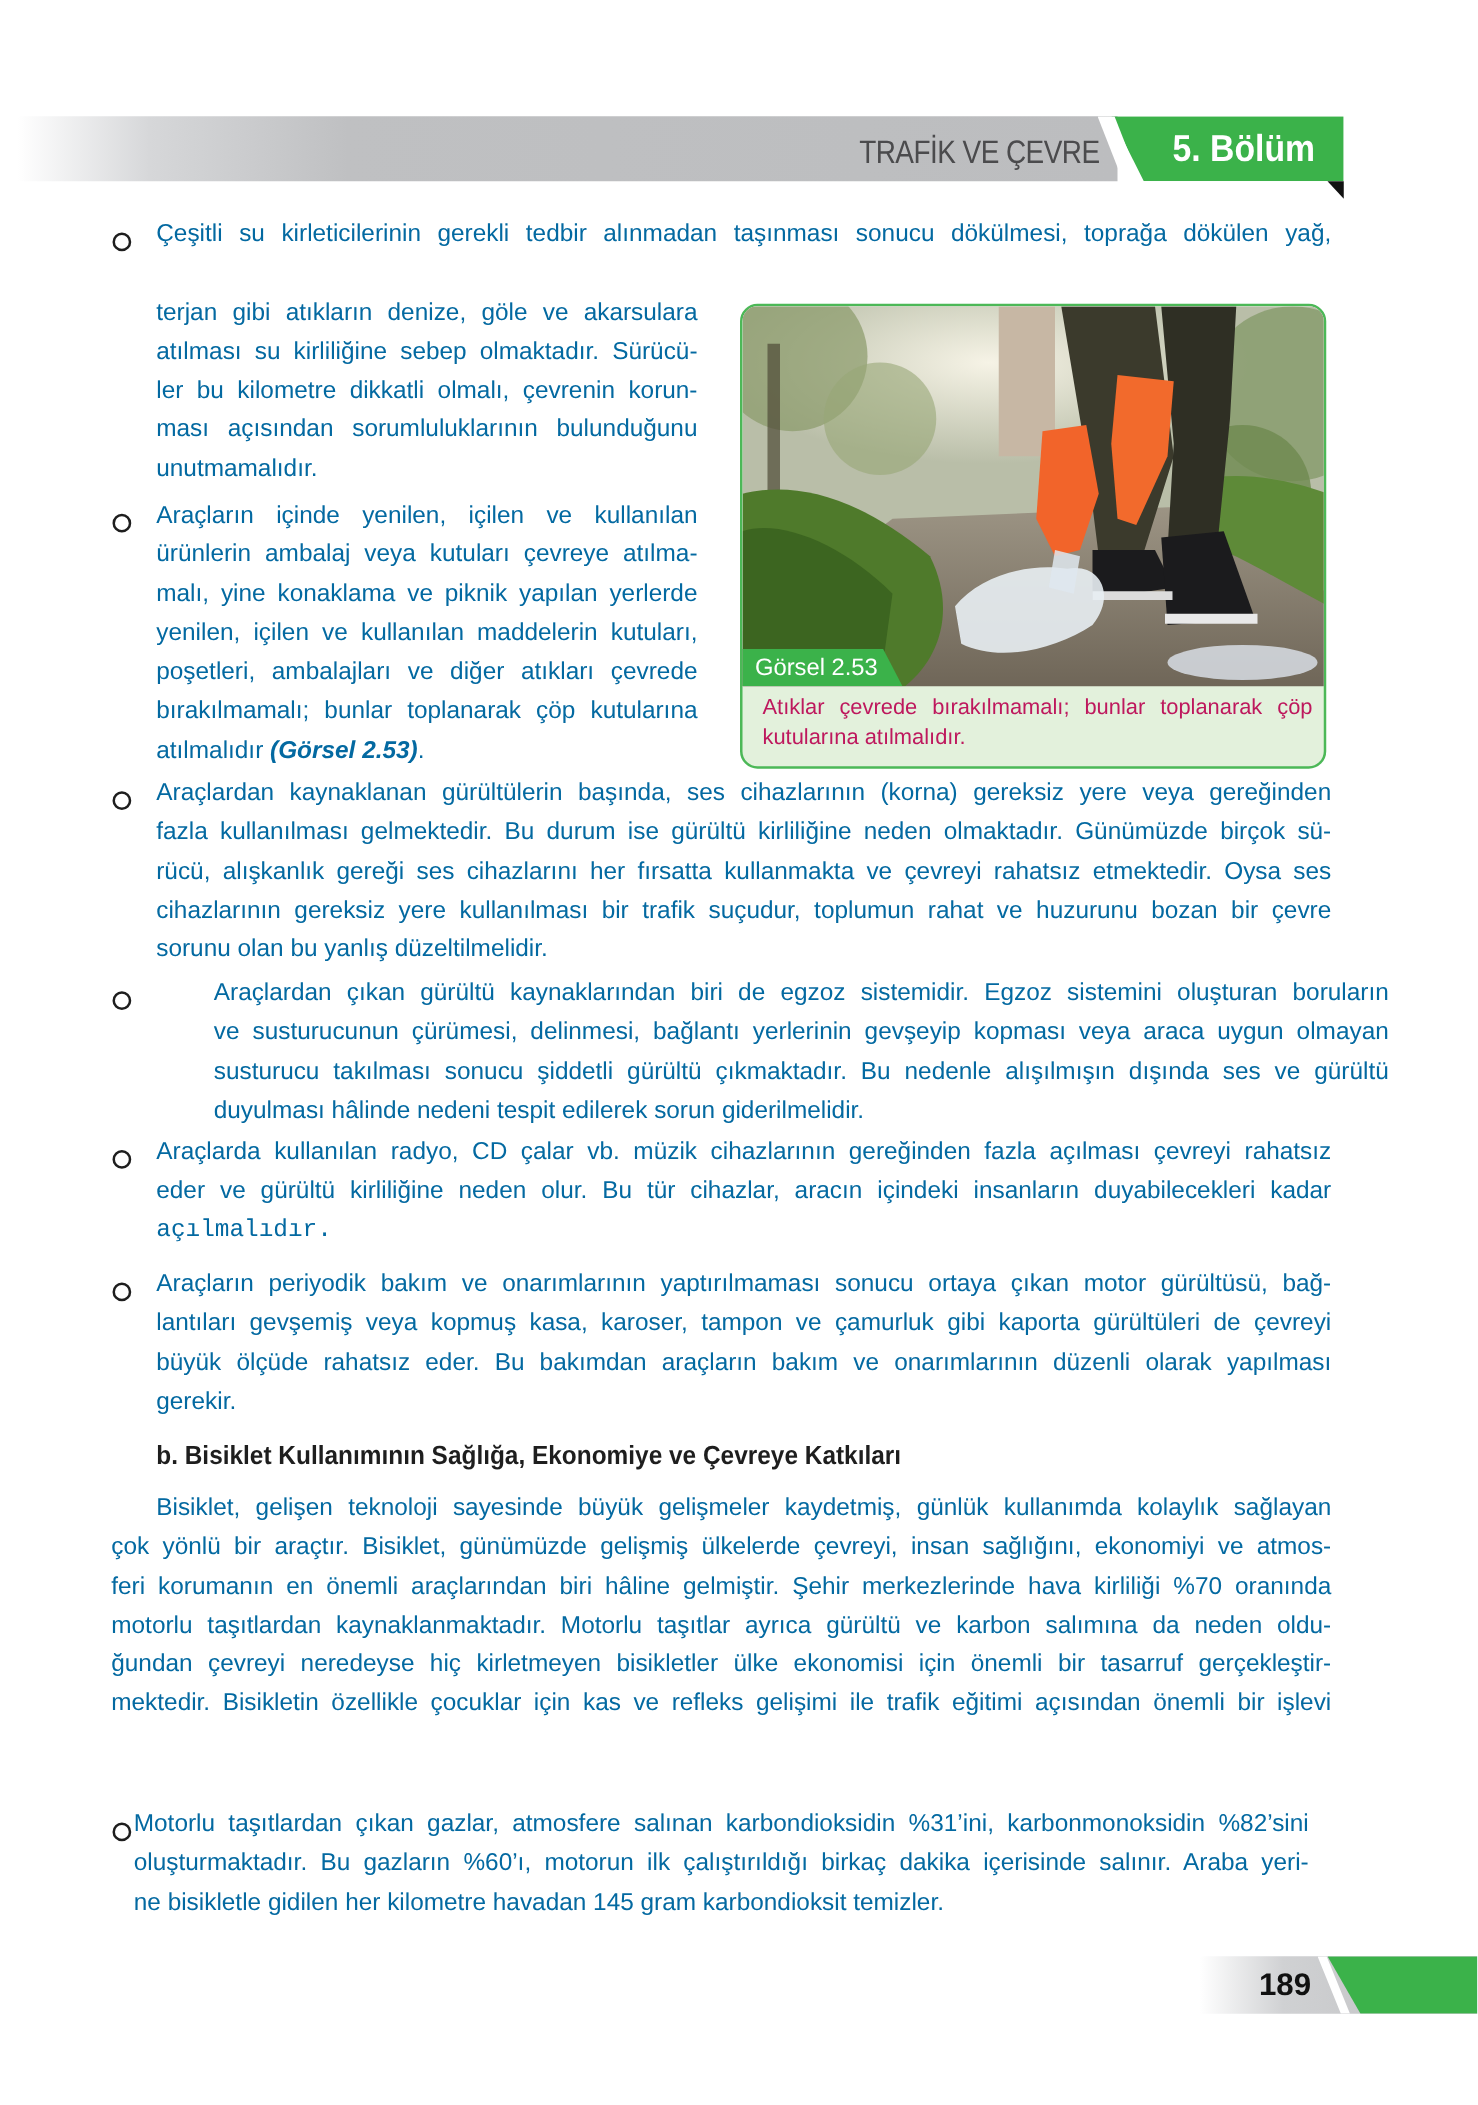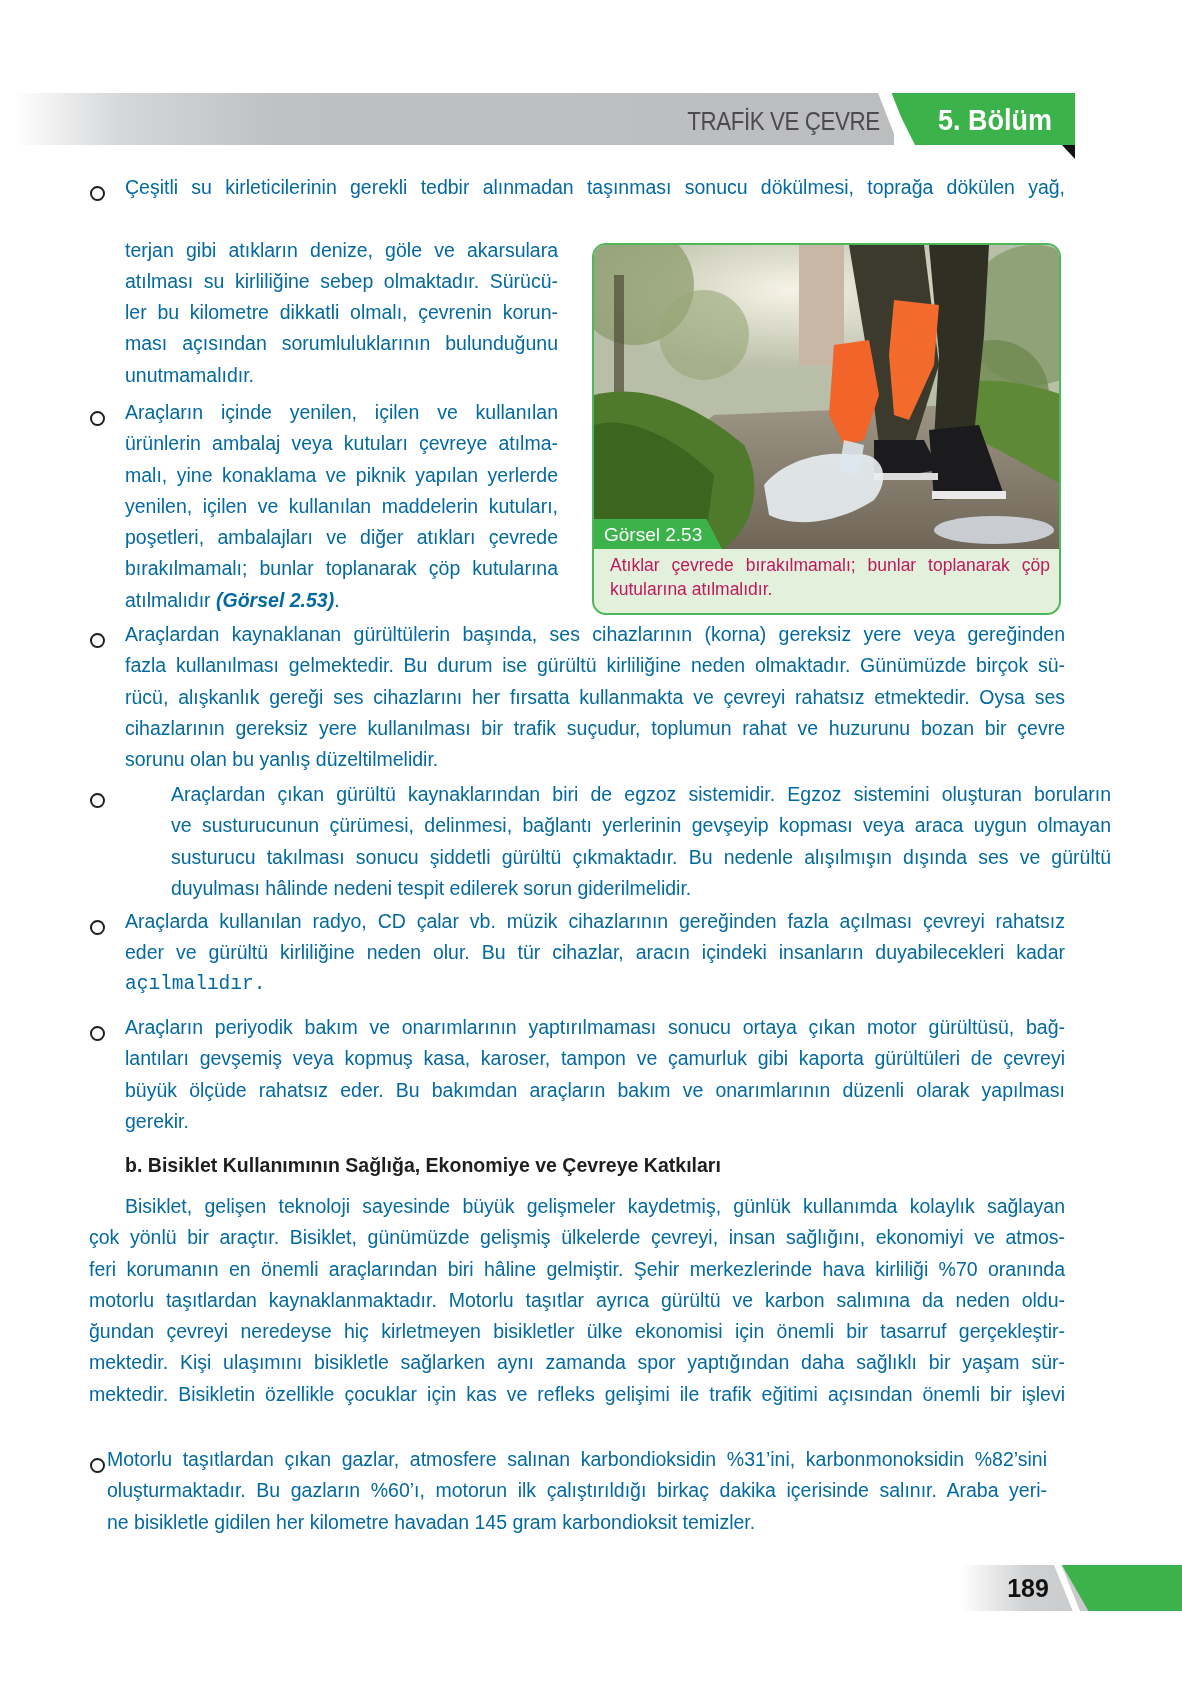--- a/index.html
+++ b/index.html
@@ -176,21 +176,20 @@
 </div>
 
 <div class="section-heading">b. Bisiklet Kullanımının Sağlığa, Ekonomiye ve Çevreye Katkıları</div>
 
 <div class="txt" style="left:89px; top:1191px; width:976px;">
   <span class="ln" style="padding-left: 36px; display: block; white-space: nowrap;">Bisiklet, gelişen teknoloji sayesinde büyük gelişmeler kaydetmiş, günlük kullanımda kolaylık sağlayan</span>
   <span class="ln" style="display: block; white-space: nowrap;">çok yönlü bir araçtır. Bisiklet, günümüzde gelişmiş ülkelerde çevreyi, insan sağlığını, ekonomiyi ve atmos-</span>
   <span class="ln" style="display: block; white-space: nowrap;">feri korumanın en önemli araçlarından biri hâline gelmiştir. Şehir merkezlerinde hava kirliliği %70 oranında</span>
   <span class="ln" style="display: block; white-space: nowrap;">motorlu taşıtlardan kaynaklanmaktadır. Motorlu taşıtlar ayrıca gürültü ve karbon salımına da neden oldu-</span>
   <span class="ln" style="display: block; white-space: nowrap;">ğundan çevreyi neredeyse hiç kirletmeyen bisikletler ülke ekonomisi için önemli bir tasarruf gerçekleştir-</span>
-  <span class="ln" style="display: block; white-space: nowrap;">mektedir. Kişi ulaşımını bisikletle sağlarken aynı zamanda spor yaptığından daha sağlıklı bir yaşam sür-</span>
   <span class="ln" style="display: block; white-space: nowrap;">mektedir. Bisikletin özellikle çocuklar için kas ve refleks gelişimi ile trafik eğitimi açısından önemli bir işlevi</span>
 </div>
 
 <span class="bullet" style="left:90px; top:1458px;"></span>
 <div class="txt" style="left:107px; top:1444px; width:940px;">
   <span class="ln" style="display: block; white-space: nowrap;">Motorlu taşıtlardan çıkan gazlar, atmosfere salınan karbondioksidin %31’ini, karbonmonoksidin %82’sini</span>
   <span class="ln" style="display: block; white-space: nowrap;">oluşturmaktadır. Bu gazların %60’ı, motorun ilk çalıştırıldığı birkaç dakika içerisinde salınır. Araba yeri-</span>
   <span class="ln last" style="display: block; white-space: nowrap;">ne bisikletle gidilen her kilometre havadan 145 gram karbondioksit temizler.</span>
 </div>
 

